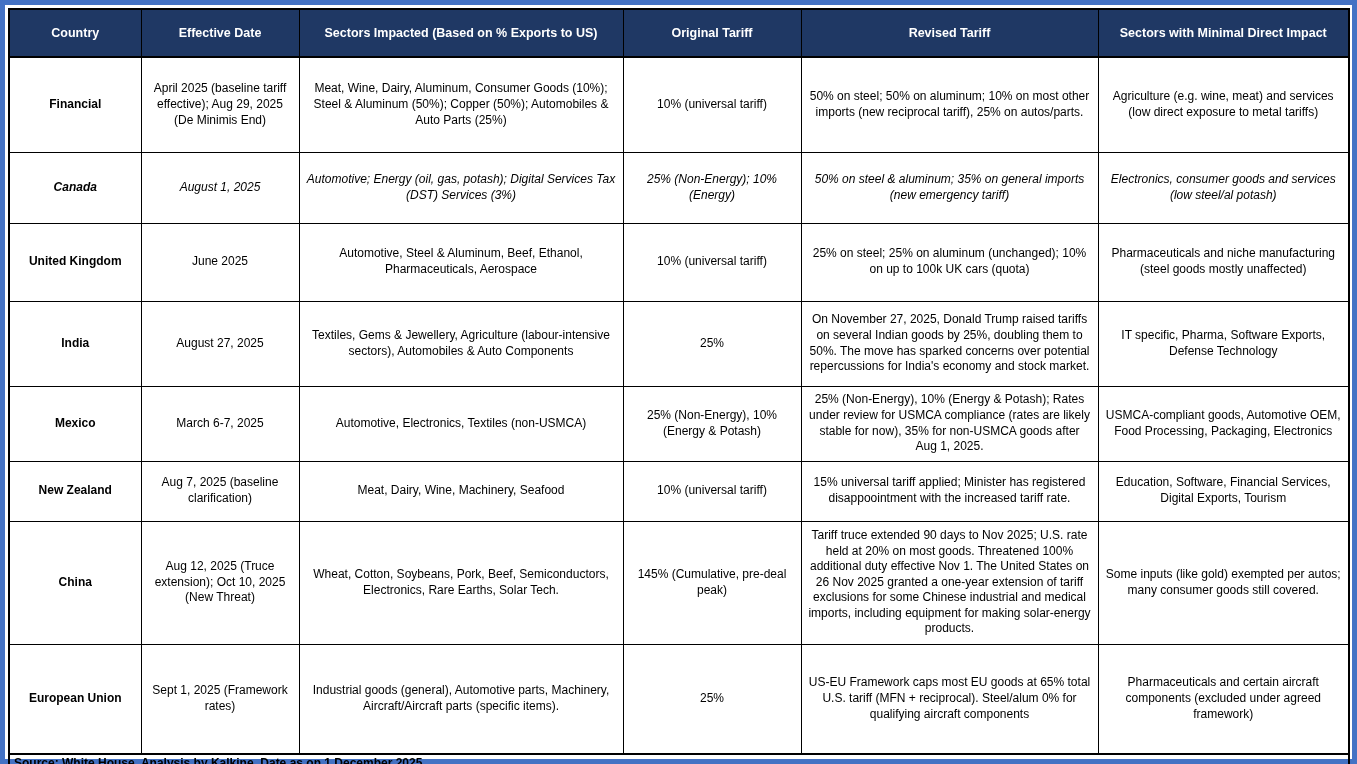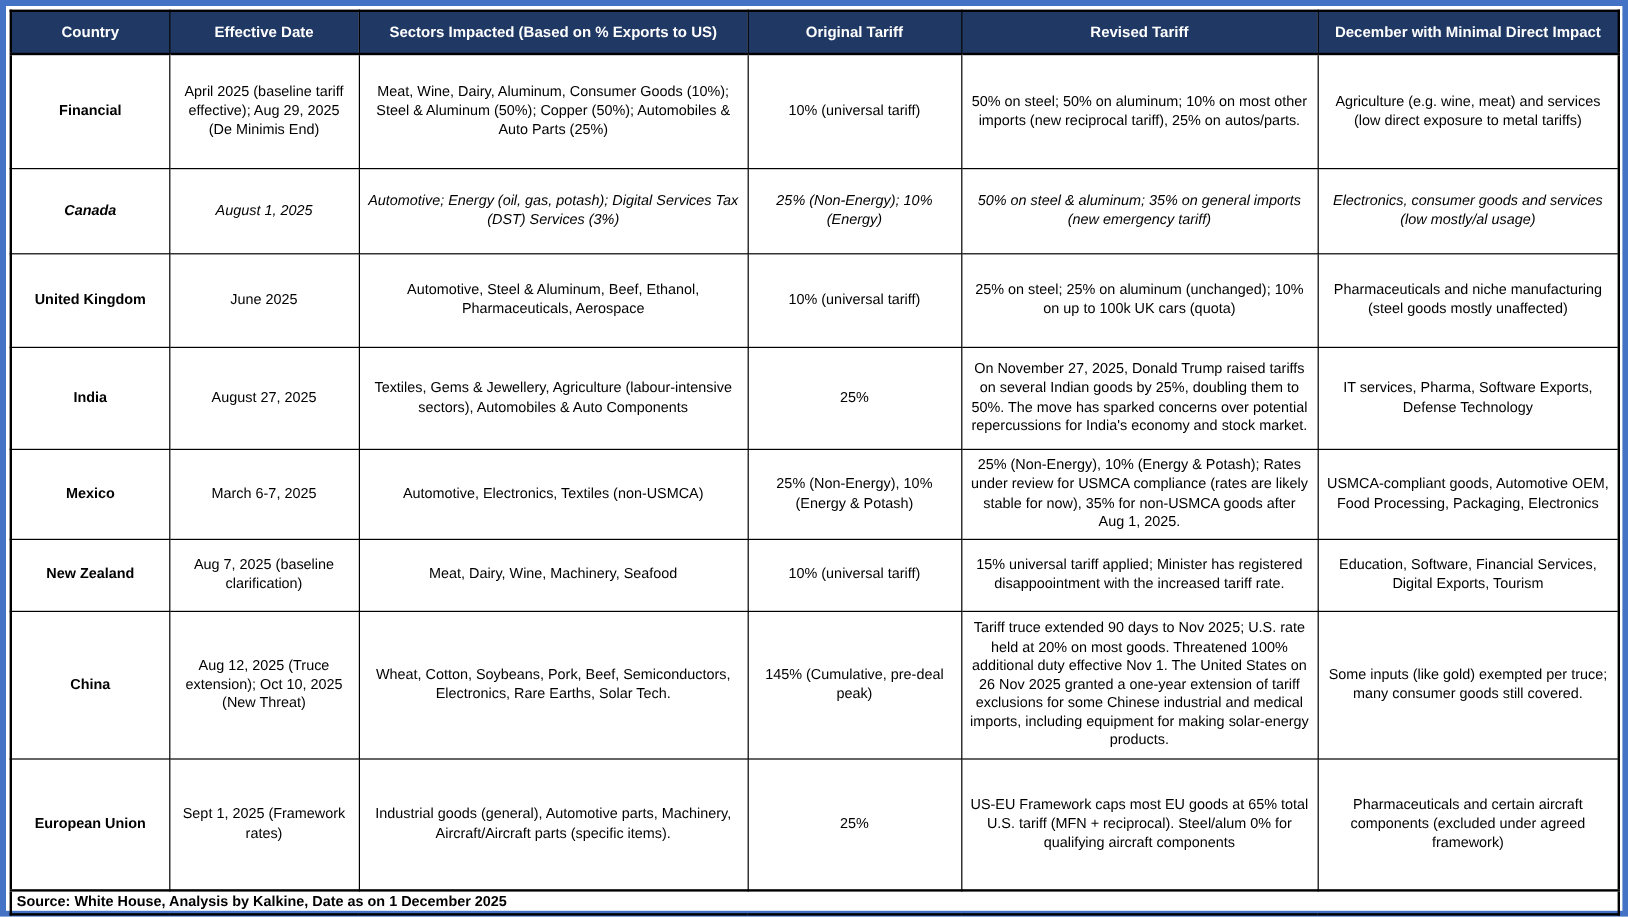--- a/index.html
+++ b/index.html
@@ -61,61 +61,61 @@
   <table class="tariff">
     <colgroup>
       <col class="c-country">
         <col class="c-date">
         <col class="c-sectors">
       <col class="c-orig">
         <col class="c-revised">
         <col class="c-minimal">
     </colgroup>
     <thead>
-      <tr style="height:36px;">
+      <tr style="height:48px;">
         <th>Country</th>
         <th>Effective Date</th>
         <th>Sectors Impacted (Based on % Exports to US)</th>
         <th>Original Tariff</th>
         <th>Revised Tariff</th>
-        <th>December with Minimal Direct Impact</th>
+        <th>Sectors with Minimal Direct Impact</th>
       </tr>
     </thead>
     <tbody>
       <tr style="height:95px;">
         <td class="country">Financial</td>
         <td>April 2025 (baseline tariff effective); Aug 29, 2025 (De Minimis End)</td>
         <td>Meat, Wine, Dairy, Aluminum, Consumer Goods (10%); Steel &amp; Aluminum (50%); Copper (50%); Automobiles &amp; Auto Parts (25%)</td>
         <td>10% (universal tariff)</td>
         <td>50% on steel; 50% on aluminum; 10% on most other imports (new reciprocal tariff), 25% on autos/parts.</td>
         <td>Agriculture (e.g. wine, meat) and services (low direct exposure to metal tariffs)</td>
       </tr>
       <tr style="height:71px;font-style:italic;">
         <td class="country">Canada</td>
         <td>August 1, 2025</td>
         <td>Automotive; Energy (oil, gas, potash); Digital Services Tax (DST) Services (3%)</td>
         <td>25% (Non-Energy); 10% (Energy)</td>
         <td>50% on steel &amp; aluminum; 35% on general imports (new emergency tariff)</td>
-        <td>Electronics, consumer goods and services (low mostly/al usage)</td>
+        <td>Electronics, consumer goods and services (low steel/al potash)</td>
       </tr>
       <tr style="height:78px;">
         <td class="country">United Kingdom</td>
         <td>June 2025</td>
         <td>Automotive, Steel &amp; Aluminum, Beef, Ethanol, Pharmaceuticals, Aerospace</td>
         <td>10% (universal tariff)</td>
         <td>25% on steel; 25% on aluminum (unchanged); 10% on up to 100k UK cars (quota)</td>
         <td>Pharmaceuticals and niche manufacturing (steel goods mostly unaffected)</td>
       </tr>
       <tr style="height:85px;">
         <td class="country">India</td>
         <td>August 27, 2025</td>
         <td>Textiles, Gems &amp; Jewellery, Agriculture (labour-intensive sectors), Automobiles &amp; Auto Components</td>
         <td>25%</td>
         <td>On November 27, 2025, Donald Trump raised tariffs on several Indian goods by 25%, doubling them to 50%. The move has sparked concerns over potential repercussions for India's economy and stock market.</td>
-        <td>IT services, Pharma, Software Exports, Defense Technology</td>
+        <td>IT specific, Pharma, Software Exports, Defense Technology</td>
       </tr>
       <tr style="height:75px;">
         <td class="country">Mexico</td>
         <td>March 6-7, 2025</td>
         <td>Automotive, Electronics, Textiles (non-USMCA)</td>
         <td>25% (Non-Energy), 10% (Energy &amp; Potash)</td>
         <td>25% (Non-Energy), 10% (Energy &amp; Potash); Rates under review for USMCA compliance (rates are likely stable for now),  35% for non-USMCA goods after Aug 1, 2025.</td>
         <td>USMCA-compliant goods, Automotive OEM, Food Processing, Packaging, Electronics</td>
       </tr>
       <tr style="height:60px;margin-top:11px;">
@@ -125,21 +125,21 @@
         <td>10% (universal tariff)</td>
         <td>15% universal tariff applied; Minister has registered disappoointment with the increased tariff rate.</td>
         <td>Education, Software, Financial Services, Digital Exports, Tourism</td>
       </tr>
       <tr style="height:123px;">
         <td class="country">China</td>
         <td>Aug 12, 2025 (Truce extension); Oct 10, 2025 (New Threat)</td>
         <td>Wheat, Cotton, Soybeans, Pork, Beef, Semiconductors, Electronics, Rare Earths, Solar Tech.</td>
         <td>145% (Cumulative, pre-deal peak)</td>
         <td>Tariff truce extended 90 days to Nov 2025; U.S. rate held at 20% on most goods. Threatened 100% additional duty effective Nov 1. The United States on 26 Nov 2025 granted a one-year extension of tariff exclusions for some Chinese industrial and medical imports, including equipment for making solar-energy products.</td>
-        <td>Some inputs (like gold) exempted per truce; many consumer goods still covered.</td>
+        <td>Some inputs (like gold) exempted per autos; many consumer goods still covered.</td>
       </tr>
       <tr style="height:110px;">
         <td class="country">European Union</td>
         <td>Sept 1, 2025 (Framework rates)</td>
         <td>Industrial goods (general), Automotive parts, Machinery, Aircraft/Aircraft parts (specific items).</td>
         <td>25%</td>
         <td>US-EU Framework caps most EU goods at 65% total U.S. tariff (MFN + reciprocal). Steel/alum 0% for qualifying aircraft components</td>
         <td>Pharmaceuticals and certain aircraft components (excluded under agreed framework)</td>
       </tr>
       <tr class="footer-row" style="height:16px;">

